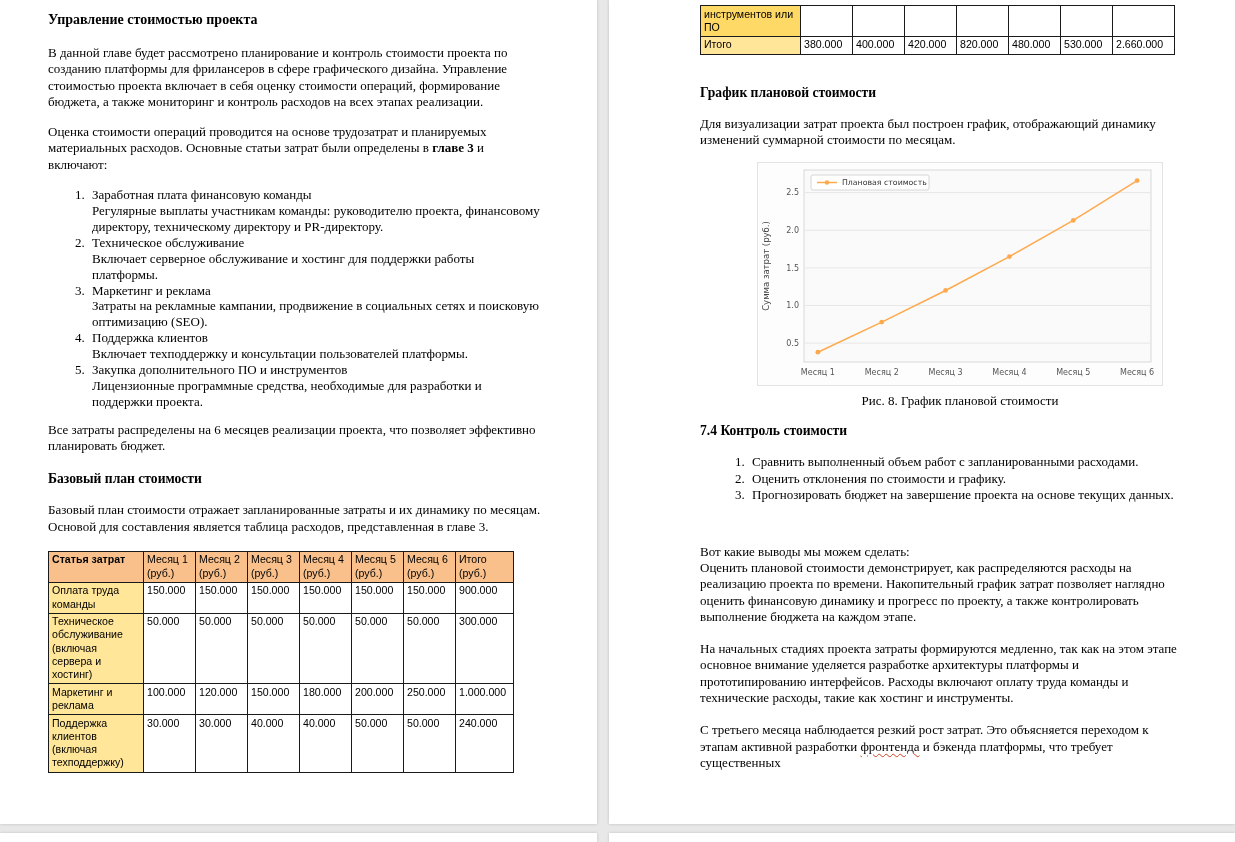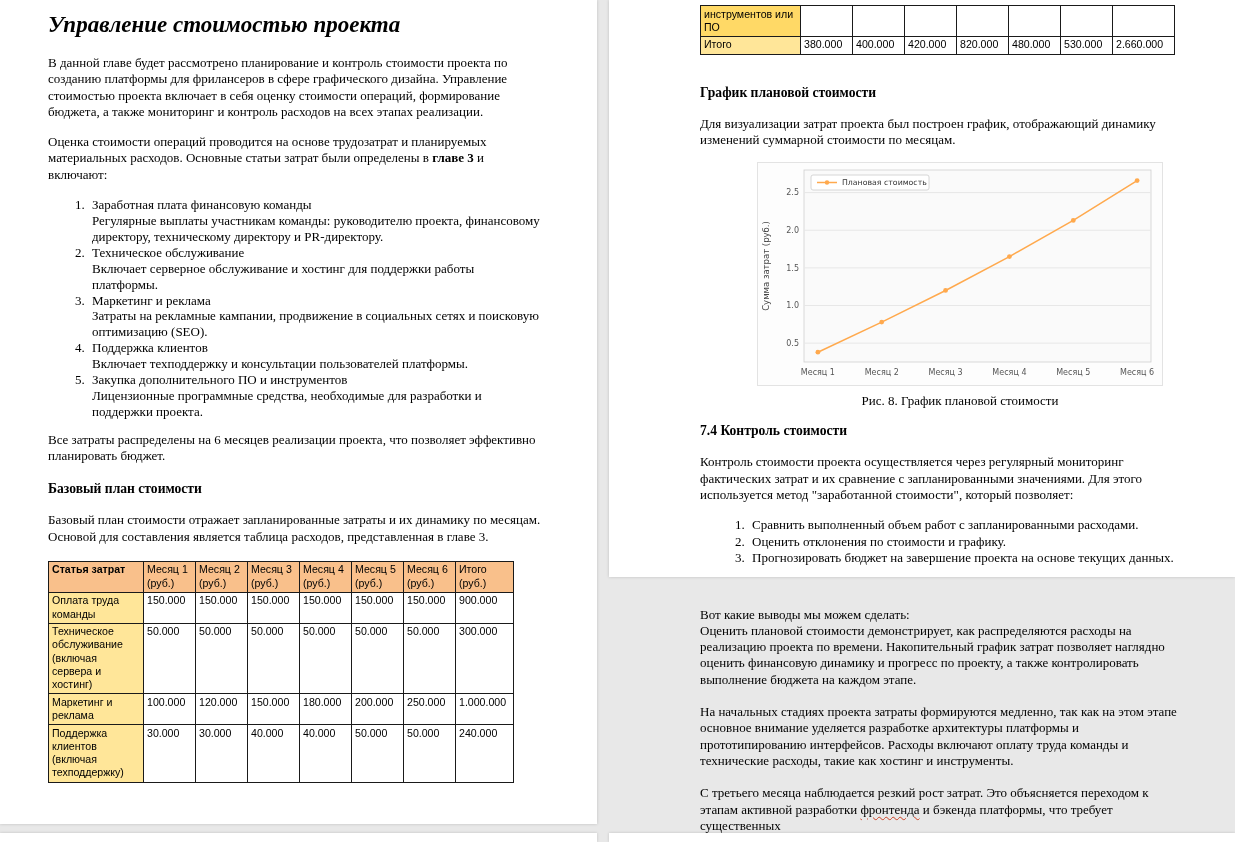--- a/index.html
+++ b/index.html
@@ -14,25 +14,25 @@
     width:1235px; height:842px;
     overflow:hidden;
     background:#e8e8e8;
   }
   .page {
     position:absolute;
     background:#ffffff;
     box-shadow:0 0 3px rgba(0,0,0,.18);
   }
   #page-left  { left:0;   top:0; width:597px; height:824px; padding:8px 56px 0 48px; }
-  #page-right { left:609px;top:0; width:626px; height:577px; padding:5px 55px 0 91px; }
+  #page-right { left:609px;top:0; width:626px; height:824px; padding:5px 55px 0 91px; }
   #page-left-next  { left:0;    top:833px; width:597px; height:9px; }
   #page-right-next { left:609px; top:833px; width:626px; height:9px; }
 
-  h1 { font-size:23px; font-weight:bold; margin:4px 0 17px;font-style:italic; }
+  h1 { font-size:14px; font-weight:bold; margin:4px 0 17px; }
   h2 { font-size:13.6px; font-weight:bold; margin:17px 0 15px; }
   p  { font-size:13px; line-height:16.3px; margin:0 0 14px; }
 
   .num-list { margin:10px 0 12px; padding-left:27px; }
   .li { display:flex; font-size:13px; line-height:15.9px; }
   .li .num { width:17px; flex:none; }
   .li .li-body { flex:1; }
 
   .right-list { margin:0 0 14px; padding-left:35px; }
   .right-list .li { line-height:16.5px; }
@@ -251,21 +251,20 @@
             <rect x="54" y="13" width="118" height="15" fill="#ffffff" stroke="#cccccc" stroke-width="0.8" rx="2"></rect>
             <line x1="60" x2="80" y1="20.5" y2="20.5" stroke="#FFA94D" stroke-width="1.5"></line>
             <circle cx="70" cy="20.5" r="2.2" fill="#FFA94D"></circle>
             <text x="85" y="23.3" font-size="7.8" fill="#333" font-family="DejaVu Sans, sans-serif">Плановая стоимость</text>
           </g>
         </svg>
       <div class="fig-caption">Рис. 8. График плановой стоимости</div>
     </div>
 
     <h2 class="h2-after-caption">7.4 Контроль стоимости</h2>
-    <p>Контроль стоимости проекта осуществляется через регулярный мониторинг фактических затрат и их сравнение с запланированными значениями. Для этого используется метод "заработанной стоимости", который позволяет:</p>
 
     <div class="right-list">
       <div class="li">
         <span class="num">1.</span>
         <span class="li-body">Сравнить выполненный объем работ с запланированными расходами.</span>
       </div>
       <div class="li">
         <span class="num">2.</span>
         <span class="li-body">Оценить отклонения по стоимости и графику.</span>
       </div>

